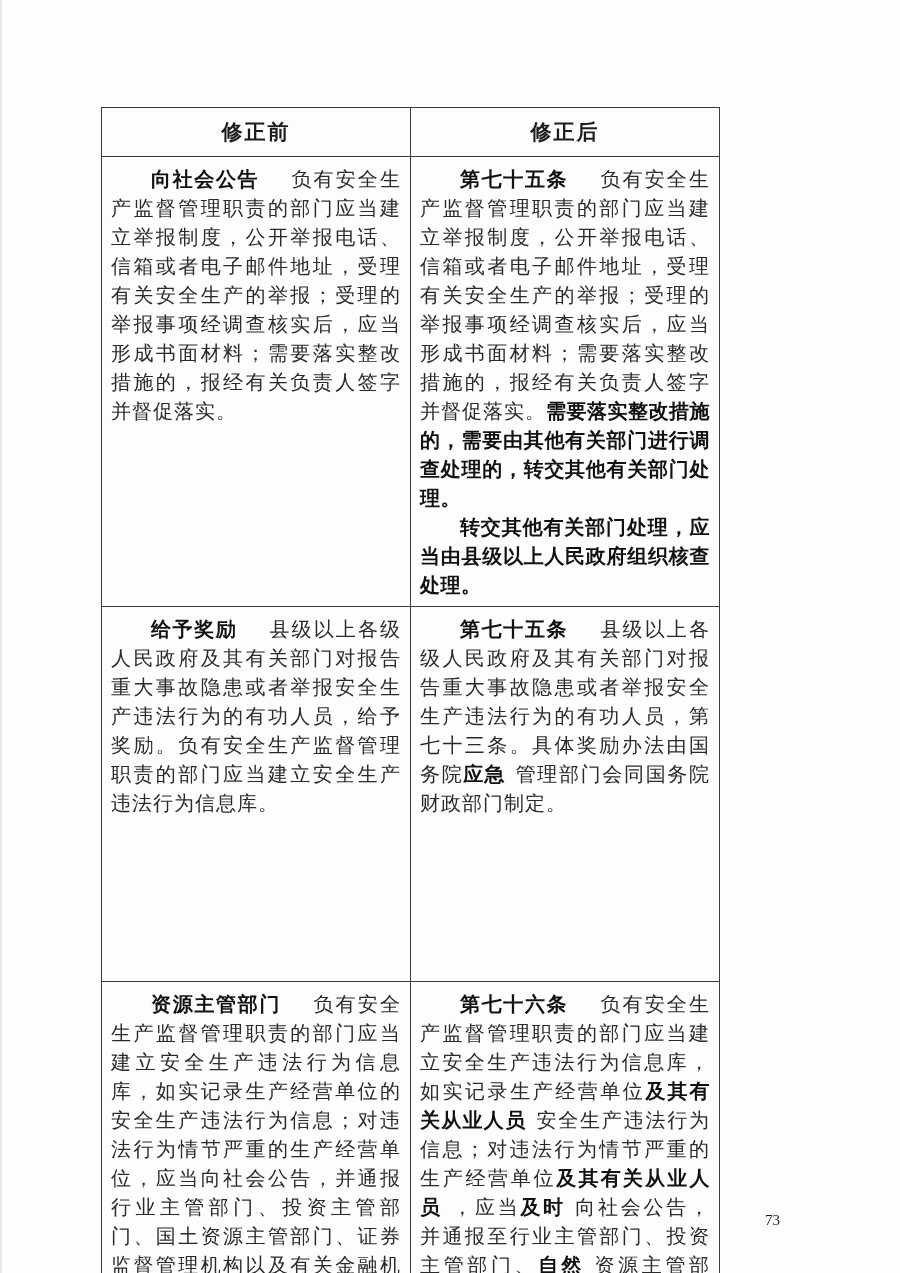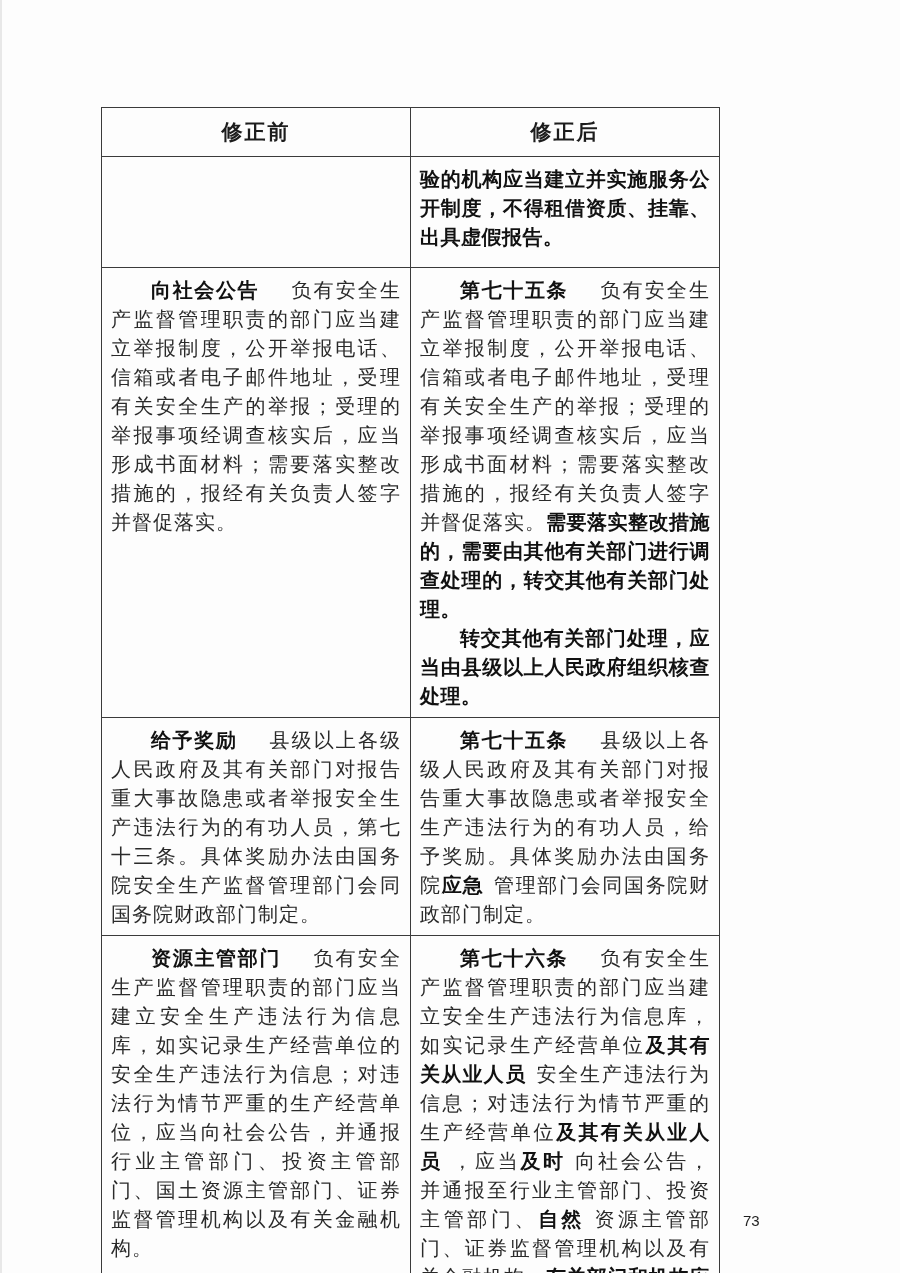--- a/index.html
+++ b/index.html
@@ -77,61 +77,55 @@
   }
   span.seg-ins {
     font-family: "DejaVu Sans", "Liberation Sans", sans-serif;
     font-weight: 700;
     color: #111;
     letter-spacing: 0.5px;
   }
 
   .page-number {
     position: absolute;
-    left: 743px;
+    left: 765px;
     top: 1212px;
-    font-family: Liberation Sans, sans-serif;
+    font-family: Liberation Serif, serif;
     font-size: 15px;
     color: #1f1f1f;
   }
 </style>
 </head>
 <body style="background: rgb(253, 253, 253); color: rgb(28, 28, 28);">
 
 <div class="scan-edge"></div>
 
 <table class="diff-table">
   <thead>
     <tr>
       <th>修正前</th>
       <th>修正后</th>
     </tr>
   </thead>
   <tbody id="table-body">
       <tr>
-        <td></td>
-        <td>
-          <p class=""><span class="seg-ins">验的机构应当建立并实施服务公开制度，不得租借资质、挂靠、出具虚假报告。</span></p>
-        </td>
-      </tr>
-      <tr>
         <td>
           <p class="indent"><span class="seg-ins">向社会公告</span><span class="seg-normal">　负有安全生产监督管理职责的部门应当建立举报制度，公开举报电话、信箱或者电子邮件地址，受理有关安全生产的举报；受理的举报事项经调查核实后，应当形成书面材料；需要落实整改措施的，报经有关负责人签字并督促落实。</span></p>
         </td>
         <td>
           <p class="indent"><span class="seg-ins">第七十五条</span><span class="seg-normal">　负有安全生产监督管理职责的部门应当建立举报制度，公开举报电话、信箱或者电子邮件地址，受理有关安全生产的举报；受理的举报事项经调查核实后，应当形成书面材料；需要落实整改措施的，报经有关负责人签字并督促落实。</span><span class="seg-ins">需要落实整改措施的，需要由其他有关部门进行调查处理的，转交其他有关部门处理。</span></p>
           <p class="indent"><span class="seg-ins">转交其他有关部门处理，应当由县级以上人民政府组织核查处理。</span></p>
         </td>
       </tr>
       <tr>
         <td>
-          <p class="indent"><span class="seg-ins">给予奖励</span><span class="seg-normal">　县级以上各级人民政府及其有关部门对报告重大事故隐患或者举报安全生产违法行为的有功人员，第七十三条。具体奖励办法由国务院安全生产监督管理部门会同国务院财政部门制定。</span></p>
+          <p class="indent"><span class="seg-ins">给予奖励</span><span class="seg-normal">　县级以上各级人民政府及其有关部门对报告重大事故隐患或者举报安全生产违法行为的有功人员，给予奖励。负有安全生产监督管理职责的部门应当建立安全生产违法行为信息库。</span></p>
         </td>
         <td>
-          <p class="indent"><span class="seg-ins">第七十五条</span><span class="seg-normal">　县级以上各级人民政府及其有关部门对报告重大事故隐患或者举报安全生产违法行为的有功人员，给予奖励。具体奖励办法由国务院</span><span class="seg-ins">应急</span><span class="seg-normal">管理部门会同国务院财政部门制定。</span></p>
+          <p class="indent"><span class="seg-ins">第七十五条</span><span class="seg-normal">　县级以上各级人民政府及其有关部门对报告重大事故隐患或者举报安全生产违法行为的有功人员，第七十三条。具体奖励办法由国务院</span><span class="seg-ins">应急</span><span class="seg-normal">管理部门会同国务院财政部门制定。</span></p>
         </td>
       </tr>
       <tr>
         <td>
           <p class="indent"><span class="seg-ins">资源主管部门</span><span class="seg-normal">　负有安全生产监督管理职责的部门应当建立安全生产违法行为信息库，如实记录生产经营单位的安全生产违法行为信息；对违法行为情节严重的生产经营单位，应当向社会公告，并通报行业主管部门、投资主管部门、国土资源主管部门、证券监督管理机构以及有关金融机构。</span></p>
         </td>
         <td>
           <p class="indent"><span class="seg-ins">第七十六条</span><span class="seg-normal">　负有安全生产监督管理职责的部门应当建立安全生产违法行为信息库，如实记录生产经营单位</span><span class="seg-ins">及其有关从业人员</span><span class="seg-normal">安全生产违法行为信息；对违法行为情节严重的生产经营单位</span><span class="seg-ins">及其有关从业人员</span><span class="seg-normal">，应当</span><span class="seg-ins">及时</span><span class="seg-normal">向社会公告，并通报至行业主管部门、投资主管部门、</span><span class="seg-ins">自然</span><span class="seg-normal">资源主管部门、证券监督管理机构以及有关金融机构。</span><span class="seg-ins">有关部门和机构应当对存在失信行为的生产经</span></p>
         </td>
       </tr>

